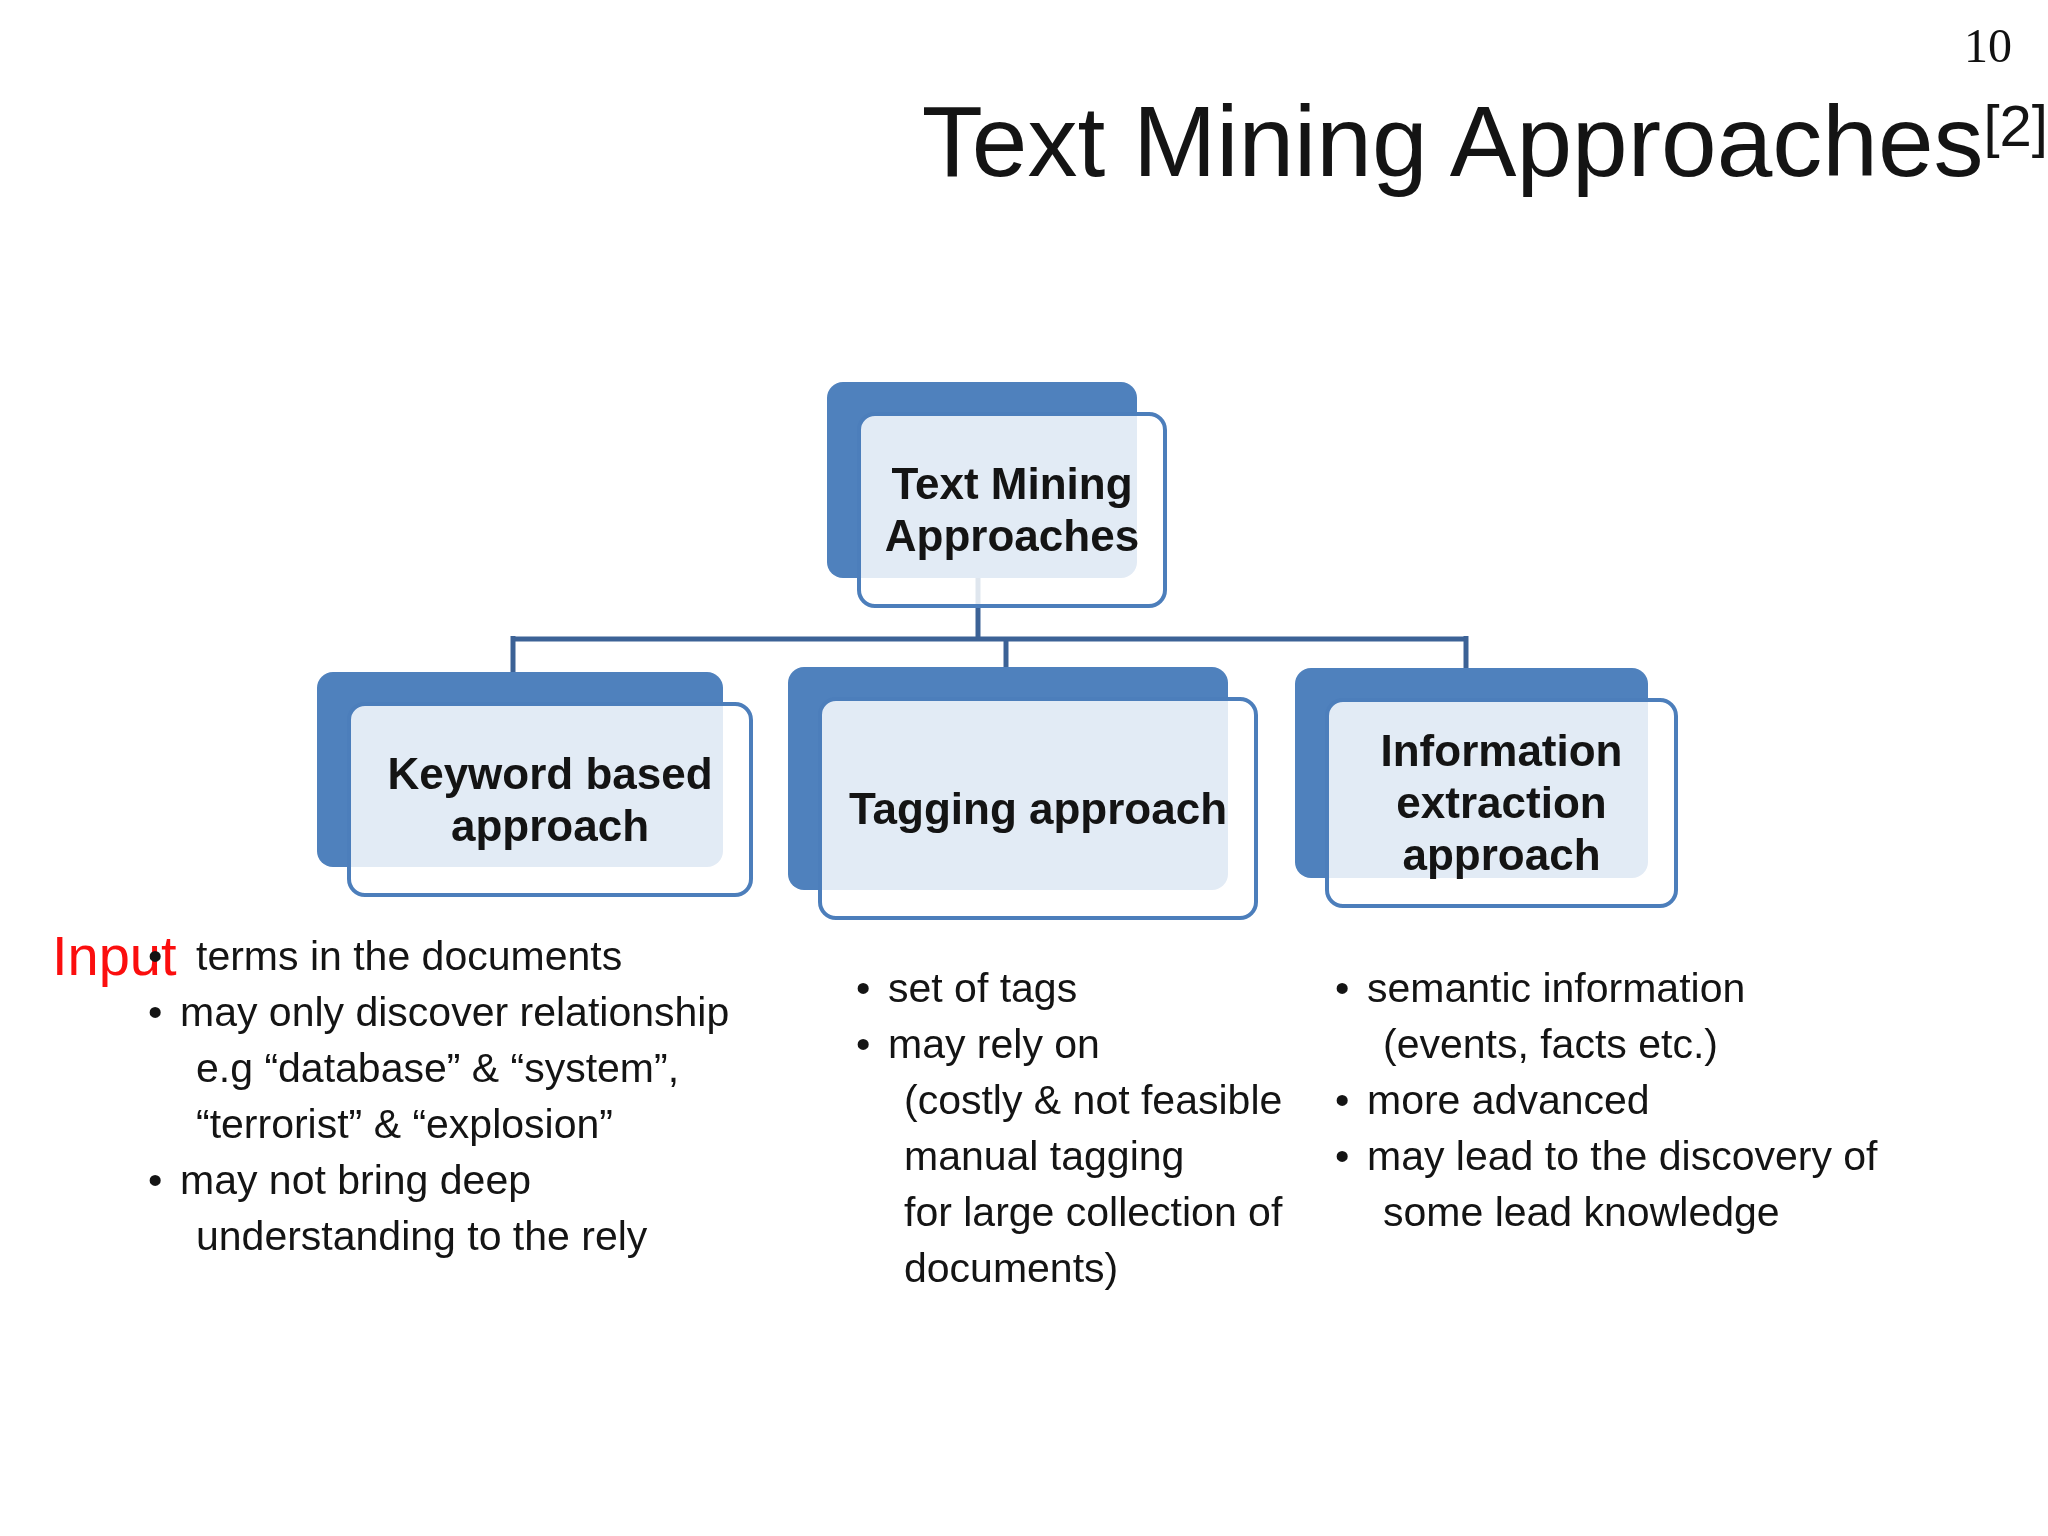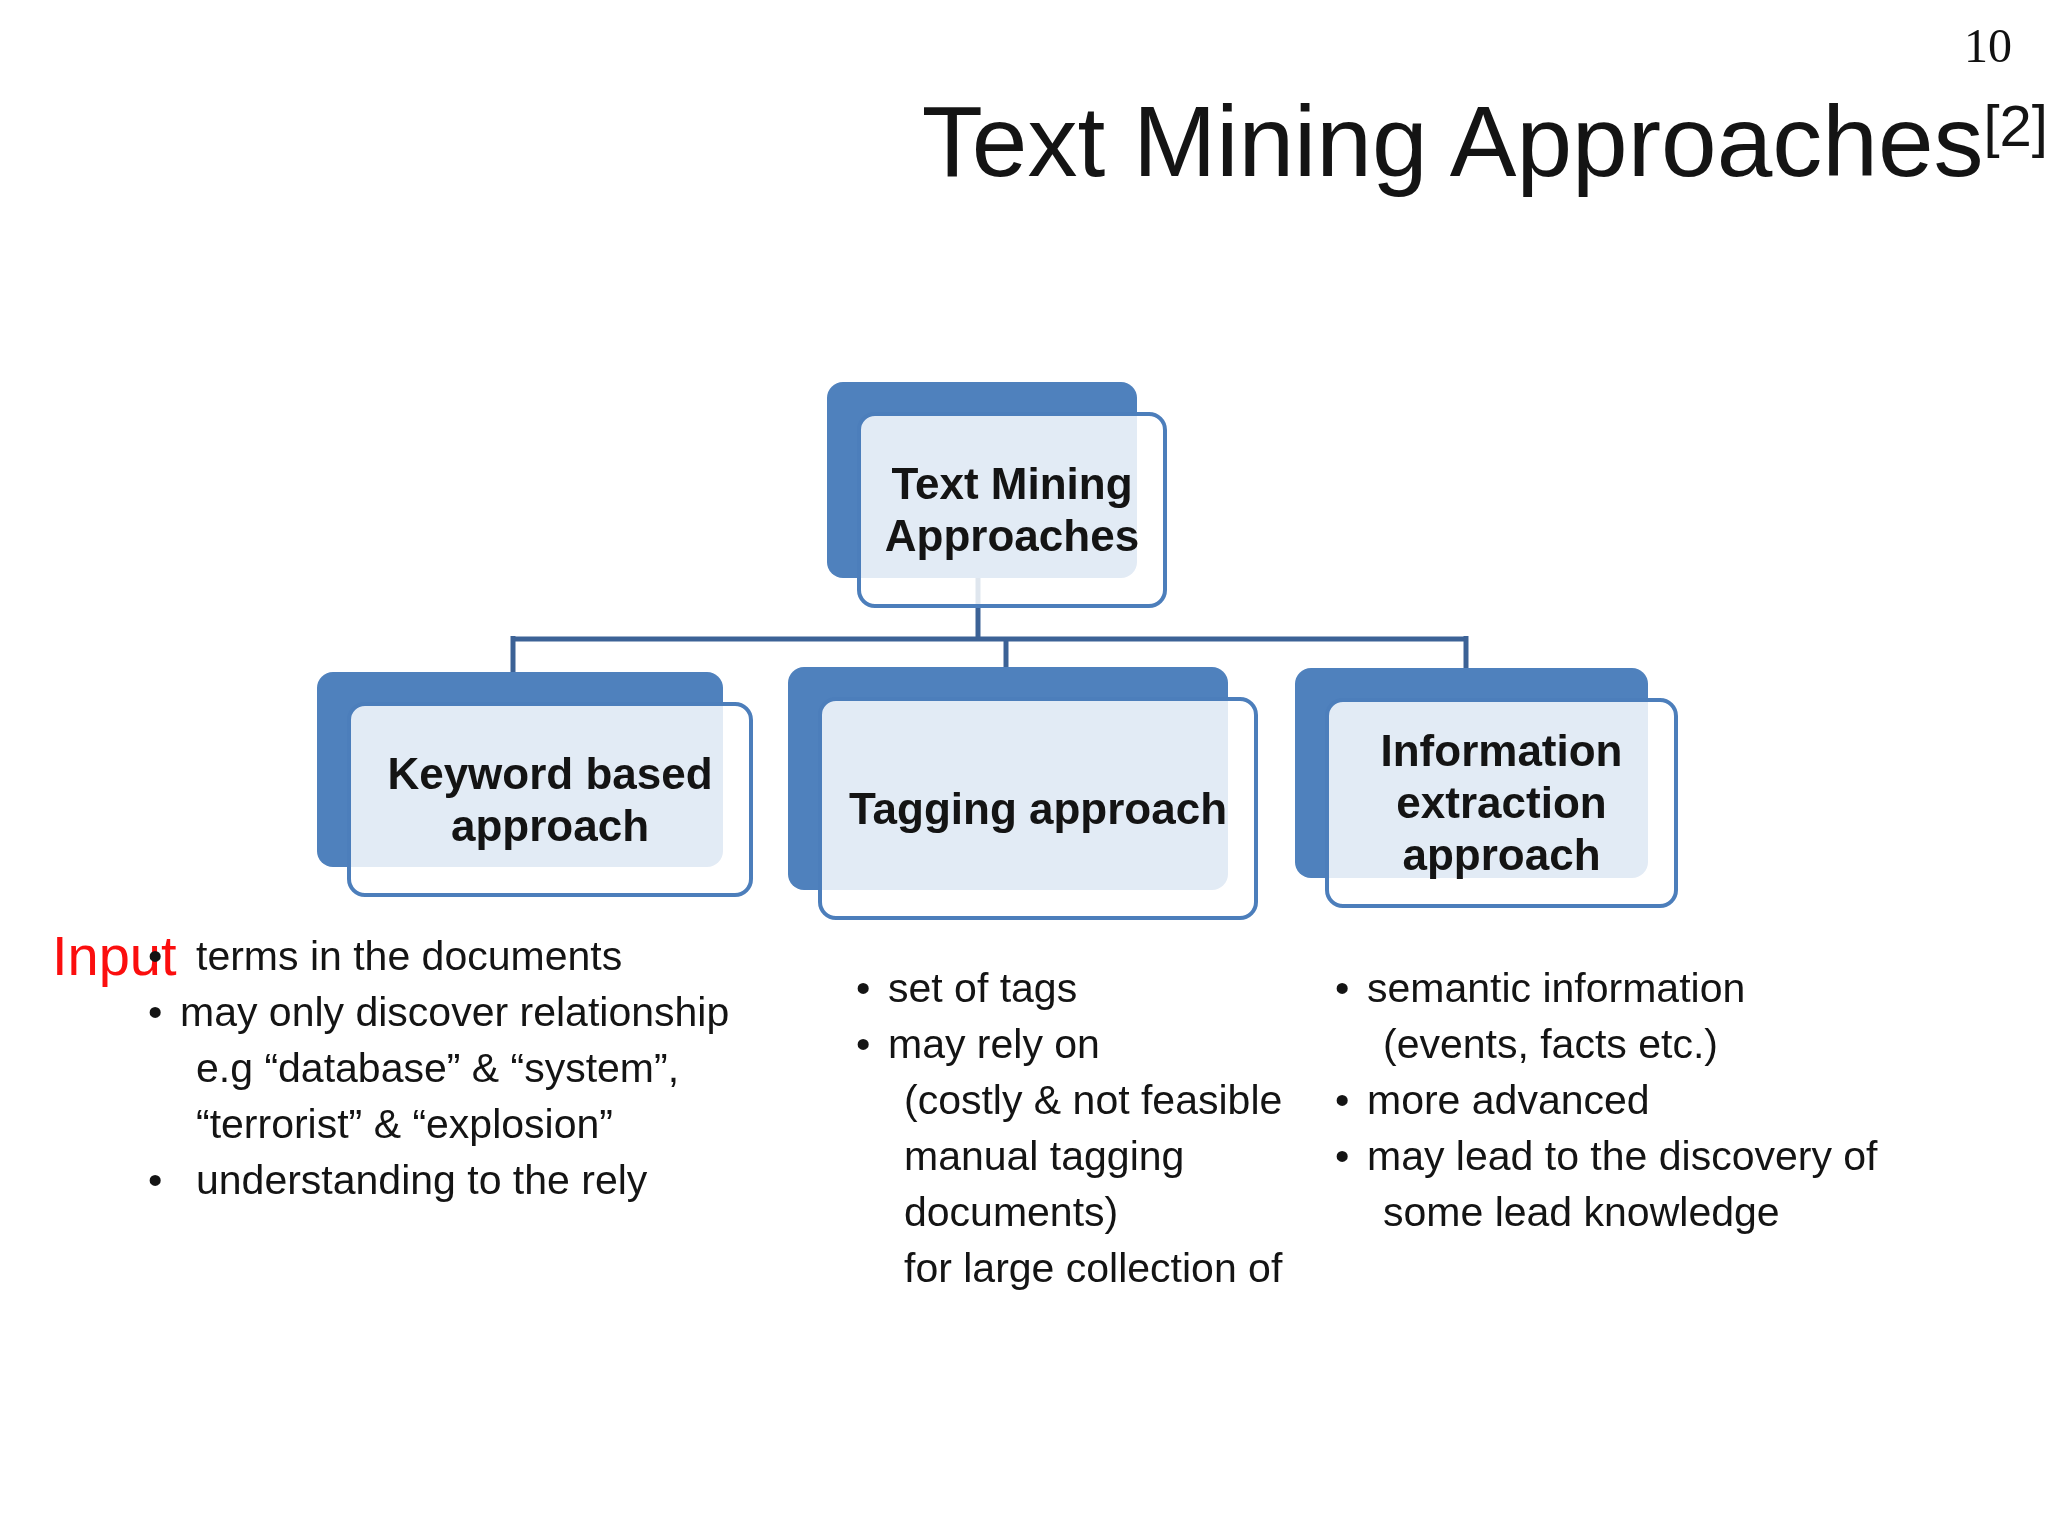--- a/index.html
+++ b/index.html
@@ -196,40 +196,41 @@
       <span class="dot">•</span>
       <div class="bullet-text">
         <div>may only discover relationship</div>
         <div class="cont">e.g “database” &amp; “system”,</div>
         <div class="cont">“terrorist” &amp; “explosion”</div>
       </div>
     </div>
     <div class="bullet-item">
       <span class="dot">•</span>
       <div class="bullet-text">
+        <div>may not bring deep</div>
         <div class="cont">understanding to the rely</div>
       </div>
     </div>
   </div>
 
   <div class="notes notes-tagging">
     <div class="bullet-item">
       <span class="dot">•</span>
       <div class="bullet-text">
         <div>set of tags</div>
       </div>
     </div>
     <div class="bullet-item">
       <span class="dot">•</span>
       <div class="bullet-text">
         <div>may rely on</div>
         <div class="cont">(costly &amp; not feasible</div>
         <div class="cont">manual tagging</div>
+        <div class="cont">for large collection of</div>
         <div class="cont">documents)</div>
-        <div class="cont">for large collection of</div>
       </div>
     </div>
   </div>
 
   <div class="notes notes-information">
     <div class="bullet-item">
       <span class="dot">•</span>
       <div class="bullet-text">
         <div>semantic information</div>
         <div class="cont">(events, facts etc.)</div>

